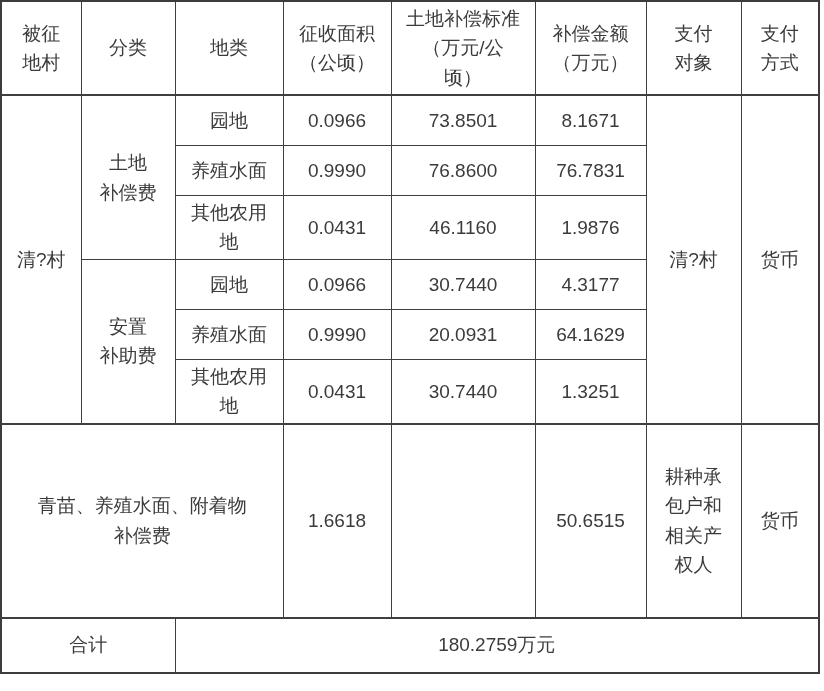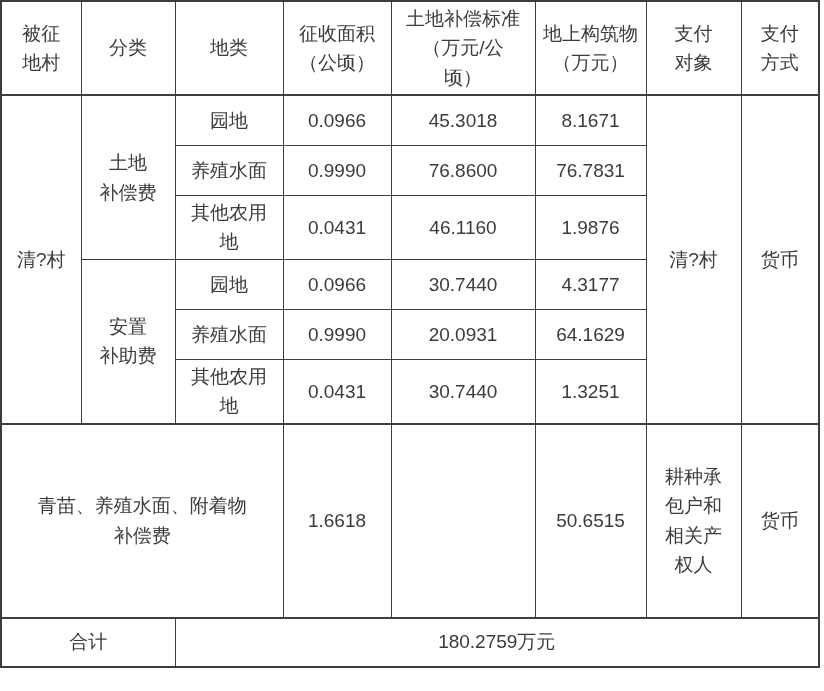--- a/index.html
+++ b/index.html
@@ -29,21 +29,21 @@
     line-height: 1.55;
     white-space: pre-line;
     padding: 2px 4px;
     overflow: hidden;
   }
   tr.sep td { border-top-width: 2px; }
   tr.r-head   { height: 84px; }
   tr.r-s      { height: 50px; }
   tr.r-l      { height: 64px; }
   tr.r-big    { height: 194px; }
-  tr.r-total  { height: 49px; }
+  tr.r-total  { height: 55px; }
 </style>
 </head>
 <body>
 
 <div class="page">
   <table class="comp">
     <colgroup>
       <col style="width:80px">
       <col style="width:94px">
       <col style="width:108px">
@@ -58,35 +58,35 @@
         <tr class="r-head">
       <td>被征
 地村</td>
       <td>分类</td>
       <td>地类</td>
       <td>征收面积
 （公顷）</td>
       <td>土地补偿标准
 （万元/公
 顷）</td>
-      <td>地上构筑物
+      <td>补偿金额
 （万元）</td>
       <td>支付
 对象</td>
       <td>支付
 方式</td>
     </tr>
 
     <tr class="r-s sep">
       <td rowspan="6">清?村</td>
       <td rowspan="3">土地
 补偿费</td>
       <td>园地</td>
       <td>0.0966</td>
-      <td>45.3018</td>
+      <td>73.8501</td>
       <td>8.1671</td>
       <td rowspan="6">清?村</td>
       <td rowspan="6">货币</td>
     </tr>
     <tr class="r-s">
       <td>养殖水面</td>
       <td>0.9990</td>
       <td>76.8600</td>
       <td>76.7831</td>
     </tr>

